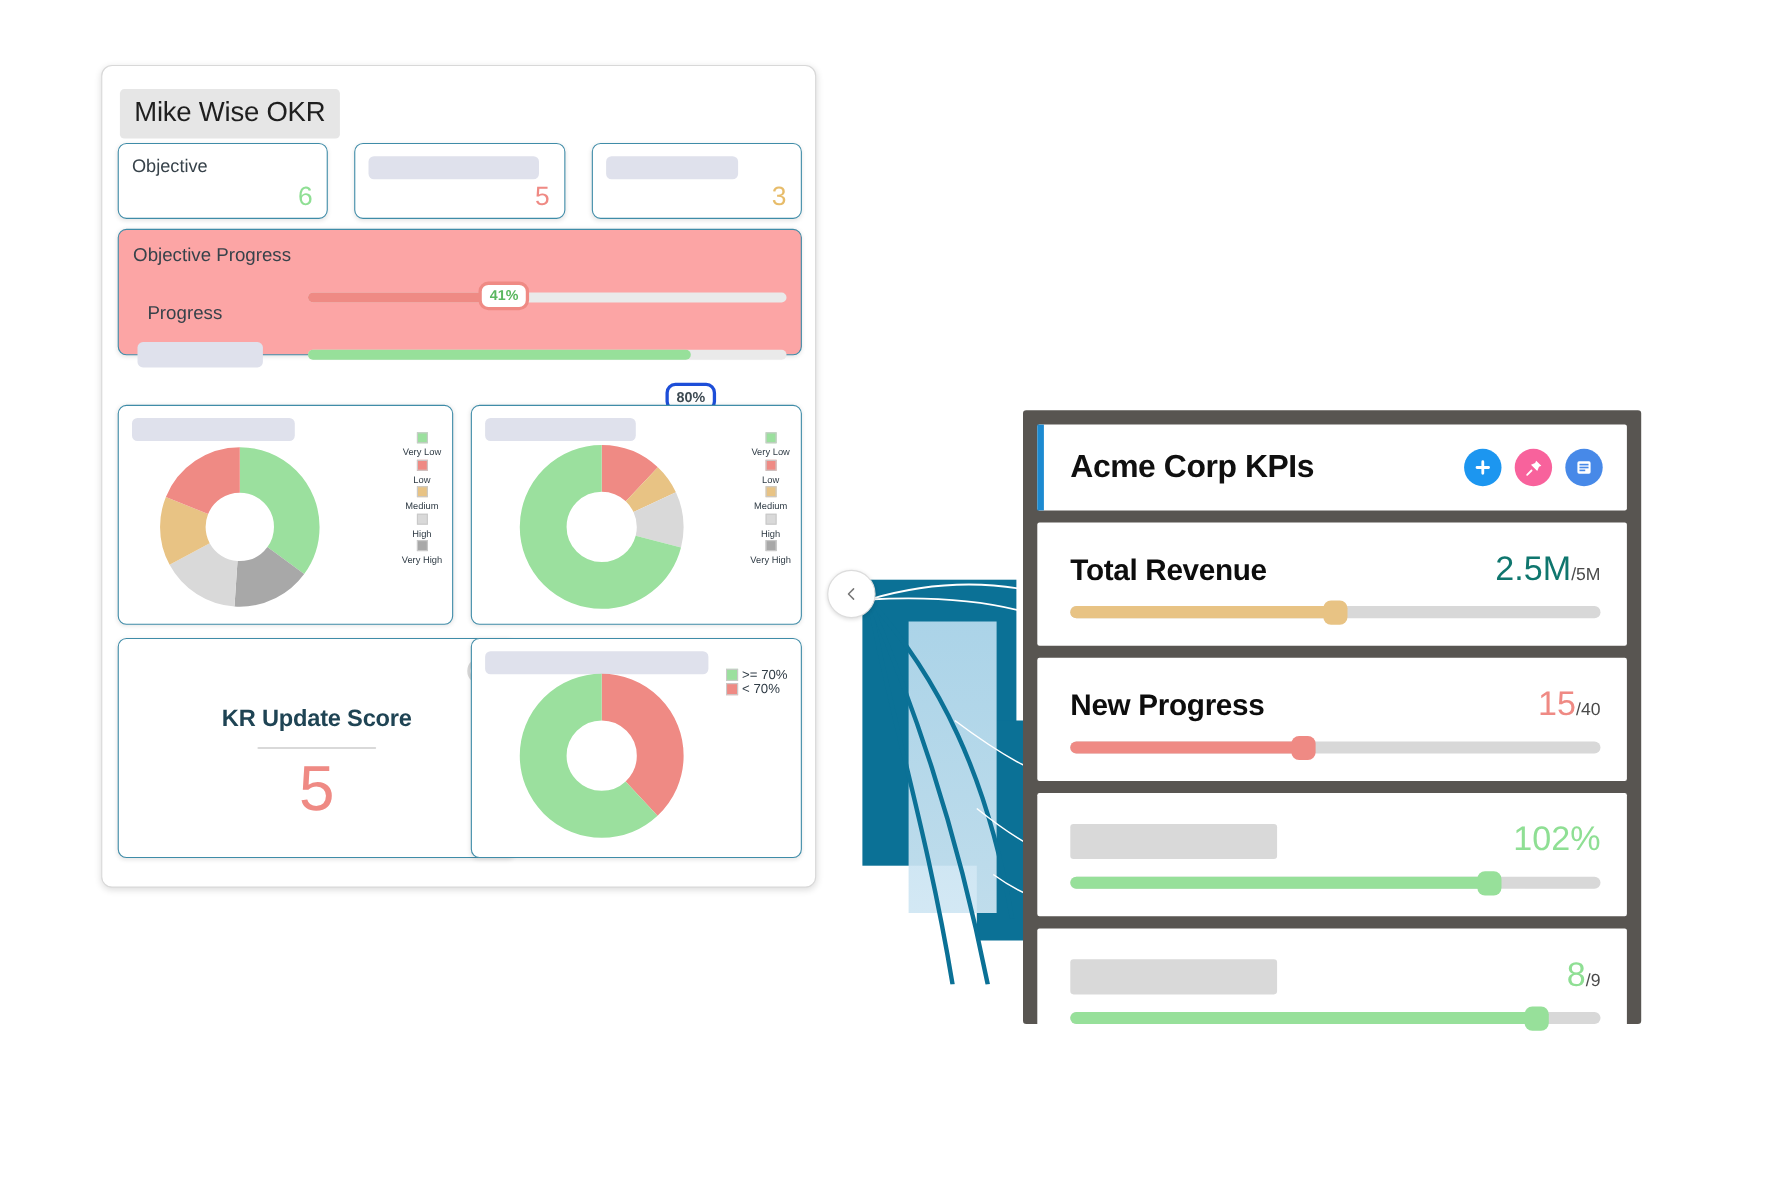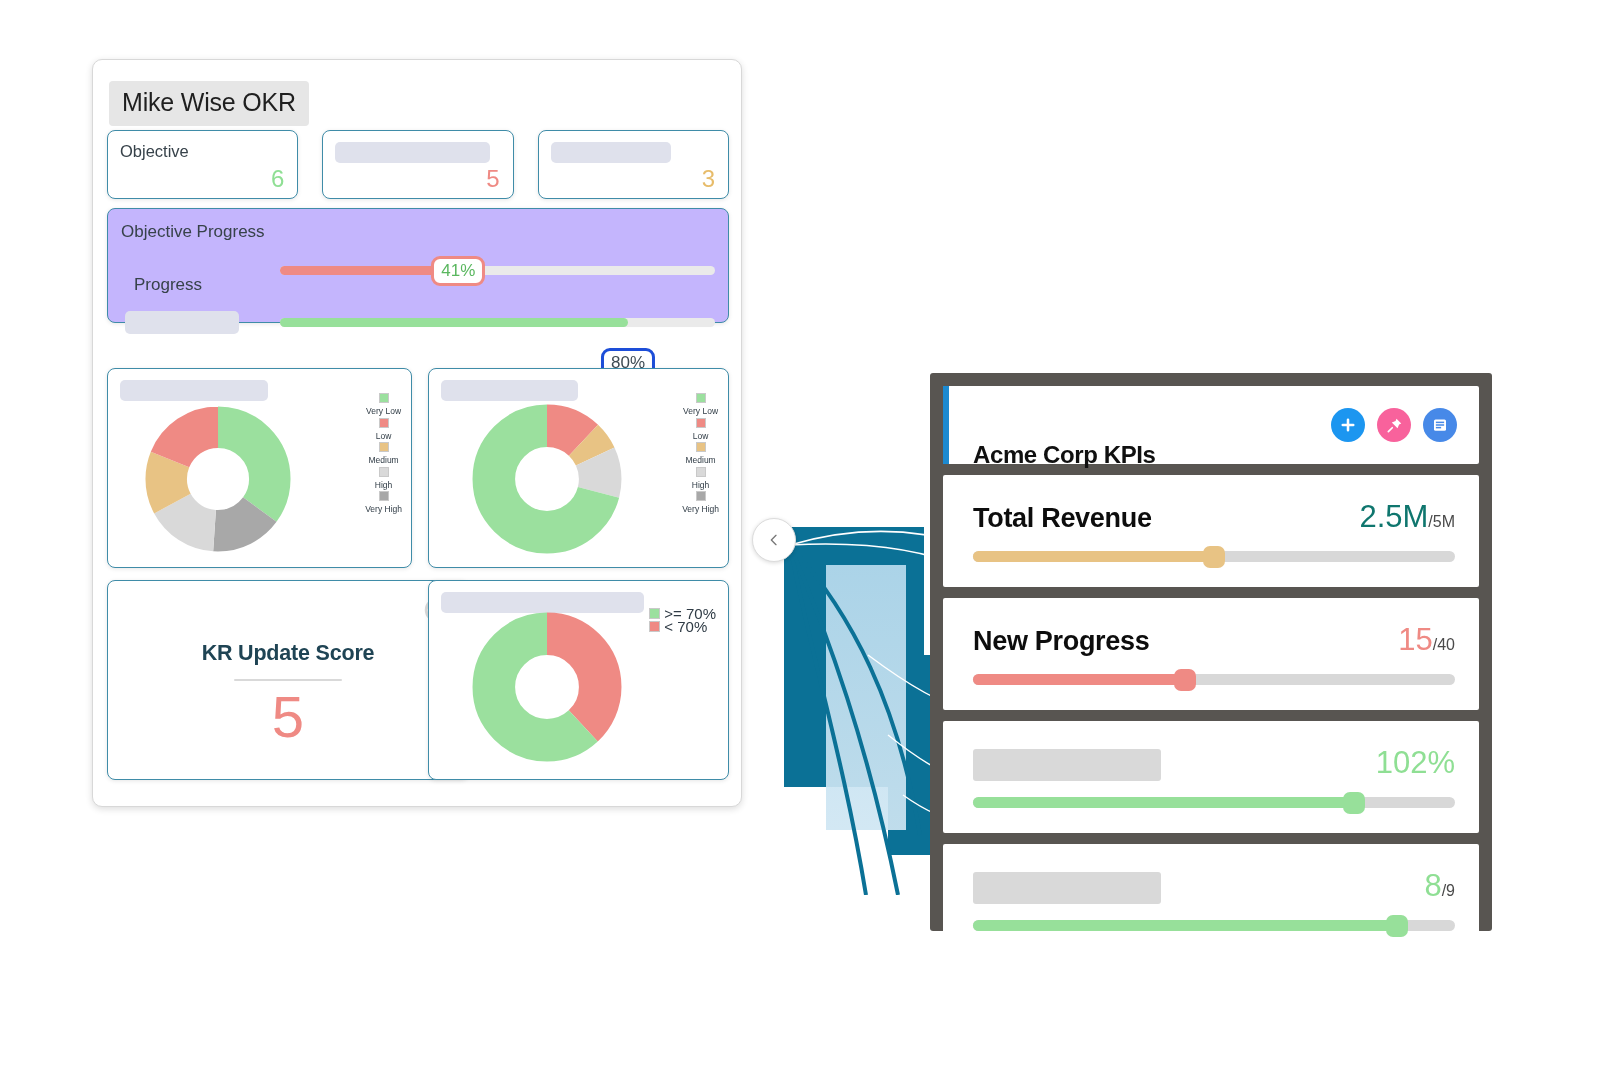--- a/index.html
+++ b/index.html
@@ -87,21 +87,21 @@
   .v-red    { color: #ef8a84; }
   .v-amber  { color: #e7bc6a; }
 
   
   .prog-card {
     position: absolute;
     left: 14px;
     top: 148px;
     width: 622px;
     height: 115px;
-    background: #c4b5fd;
+    background: #fca5a5;
     border: 1px solid #3f8ca8;
     border-radius: 8px;
     box-shadow: 0 1px 4px rgba(0,0,0,0.10);
     box-sizing: border-box;
   }
   .prog-title {
     position: absolute;
     left: 13px;
     top: 13px;
     font-size: 17px;
@@ -143,22 +143,22 @@
   }
   .fill.red   { background: #ef8a84; }
   .fill.green { background: #97e09a; }
   .bubble {
     position: absolute;
     top: -10px;
     transform: translateX(-50%);
     padding: 3px 7px 4px 7px;
     border-radius: 9px;
     background: #fff;
-    font-size: 17px;
-    font-weight: normal;
+    font-size: 13px;
+    font-weight: bold;
     line-height: 1;
   }
   .bubble.red   { border: 3px solid #ef8a84; color: #5ab75f; }
   .bubble.green { border: 3px solid #1d4ed8; color: #3d4a52; margin-top: 40px; }
 
   
   .chart-card {
     position: absolute;
     background: #fff;
     border: 1px solid #3f8ca8;
@@ -191,21 +191,21 @@
     color: #2f3b45;
     line-height: 11.6px;
   }
   .legend .li { display: flex; align-items: center; gap: 3px; white-space: nowrap; flex-direction: column; }
   .legend .sw { width: 8px; height: 8px; display: inline-block; border: 0.5px solid #c9c9c9; }
 
   .legend2 {
     position: absolute;
     right: 12px;
     top: 26px;
-    font-size: 15px;
+    font-size: 12px;
     color: #2f3b45;
     line-height: 13px;
   }
   .legend2 .li { display: flex; align-items: center; gap: 4px; white-space: nowrap; }
   .legend2 .sw { width: 9px; height: 9px; display: inline-block; border: 0.5px solid #c9c9c9; }
 
   .donut { position: absolute; }
   .d1 { left: 36px;  top: 36px; }
   .d2 { left: 42px;  top: 34px; }
   .d4 { left: 42px;  top: 30px; }
@@ -298,25 +298,24 @@
     position: absolute;
     left: 0; top: 0;
     width: 6px; height: 100%;
     background: #1c8ad1;
   }
   .kpi-header .htitle {
     position: absolute;
     left: 30px;
     top: 50%;
     transform: translateY(-50%);
-    font-size: 24px;
+    font-size: 29px;
     font-weight: bold;
     color: #101010;
     letter-spacing: -0.4px;
-    margin-top: 30px;
   }
   .kpi-header .icons {
     position: absolute;
     right: 22px;
     top: 50%;
     transform: translateY(-50%);
     display: flex;
     gap: 12px;
   }
   .circ-icon {

